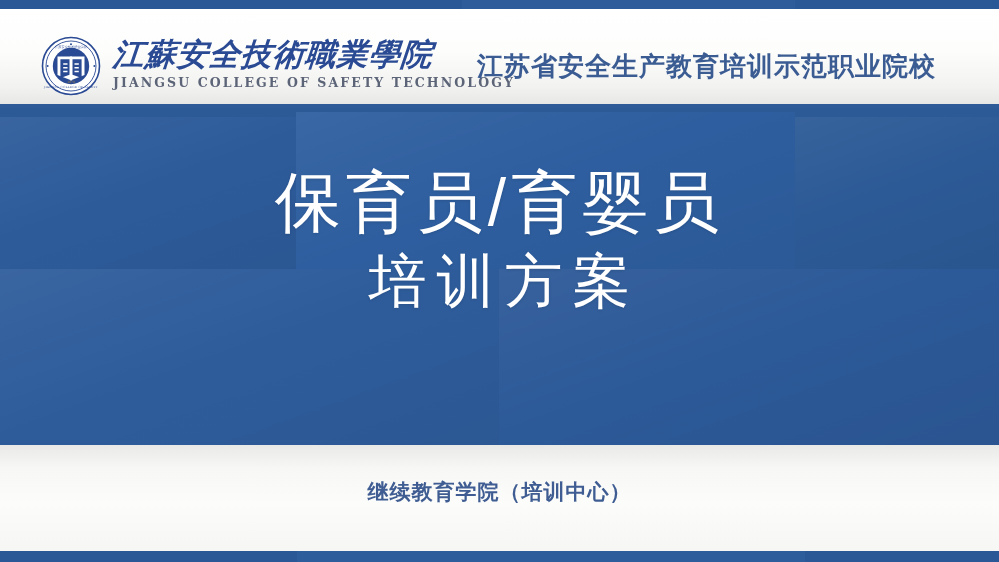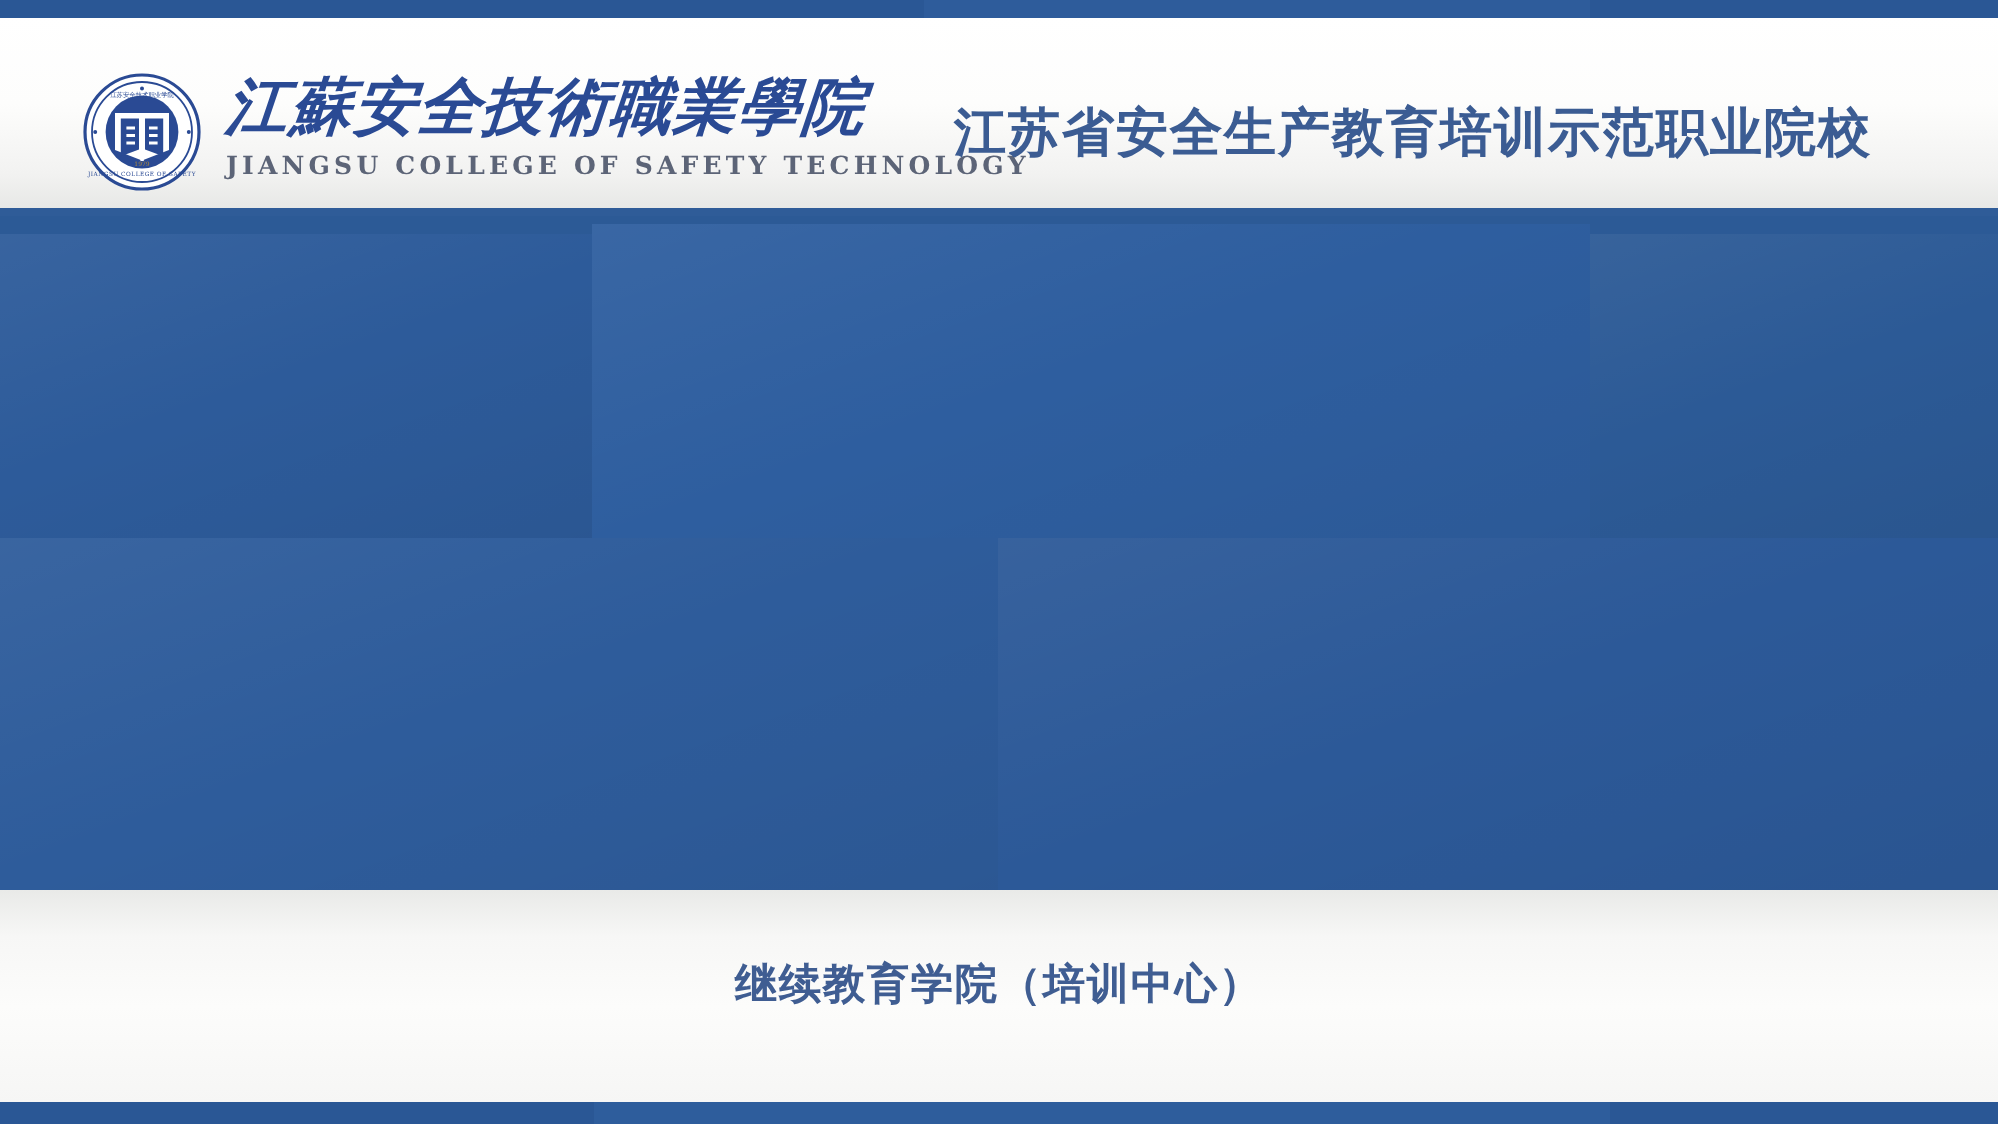--- a/index.html
+++ b/index.html
@@ -215,20 +215,24 @@
   </div>
 
   <div class="mosaic">
     <div class="blk sheen" style="left:0px; top:9px; width:296px; height:152px; background:#2d5b9a;"></div>
     <div class="blk sheen" style="left:296px; top:4px; width:499px; height:157px; background:#2e5e9f;"></div>
     <div class="blk sheen" style="left:795px; top:9px; width:204px; height:152px; background:#2c5a96;"></div>
     <div class="blk sheen" style="left:0px; top:161px; width:499px; height:176px; background:#2e5c9b;"></div>
     <div class="blk sheen" style="left:499px; top:161px; width:500px; height:176px; background:#2c5998;"></div>
   </div>
 
+  <div class="title-wrap">
+    <div class="title-line1">保育员/育婴员</div>
+    <div class="title-line2">培训方案</div>
+  </div>
 
   <div class="footer">
     <div class="footer-text">继续教育学院（培训中心）</div>
   </div>
 
   <div class="bottom-bar">
     <div class="seg a"></div>
     <div class="seg b"></div>
     <div class="seg c"></div>
   </div>

